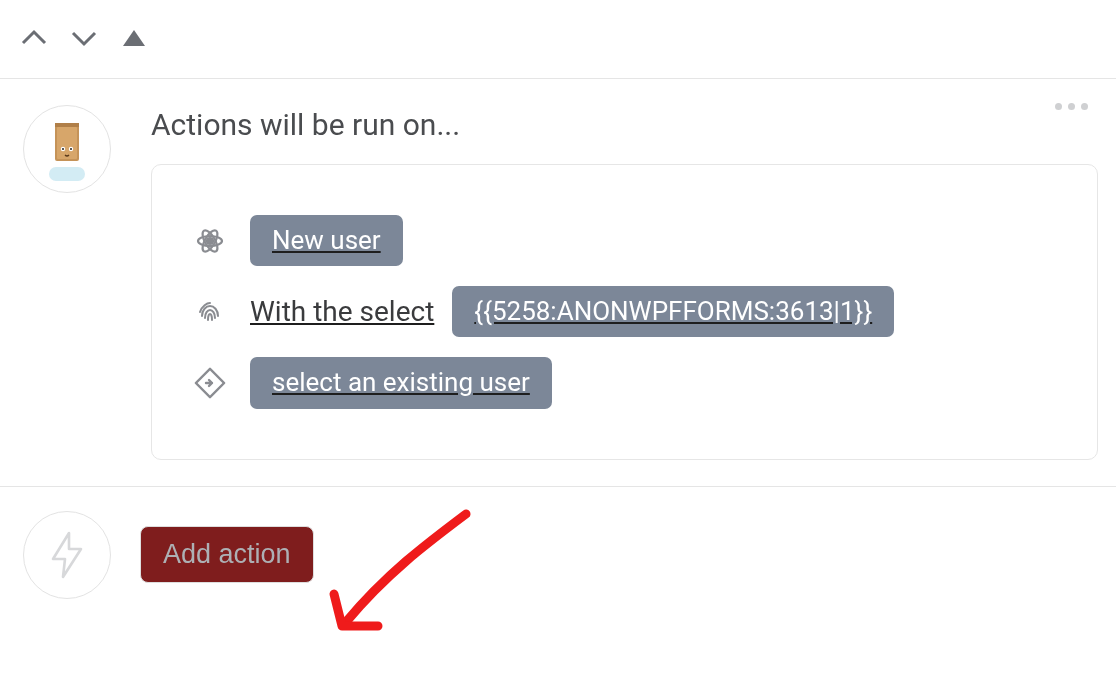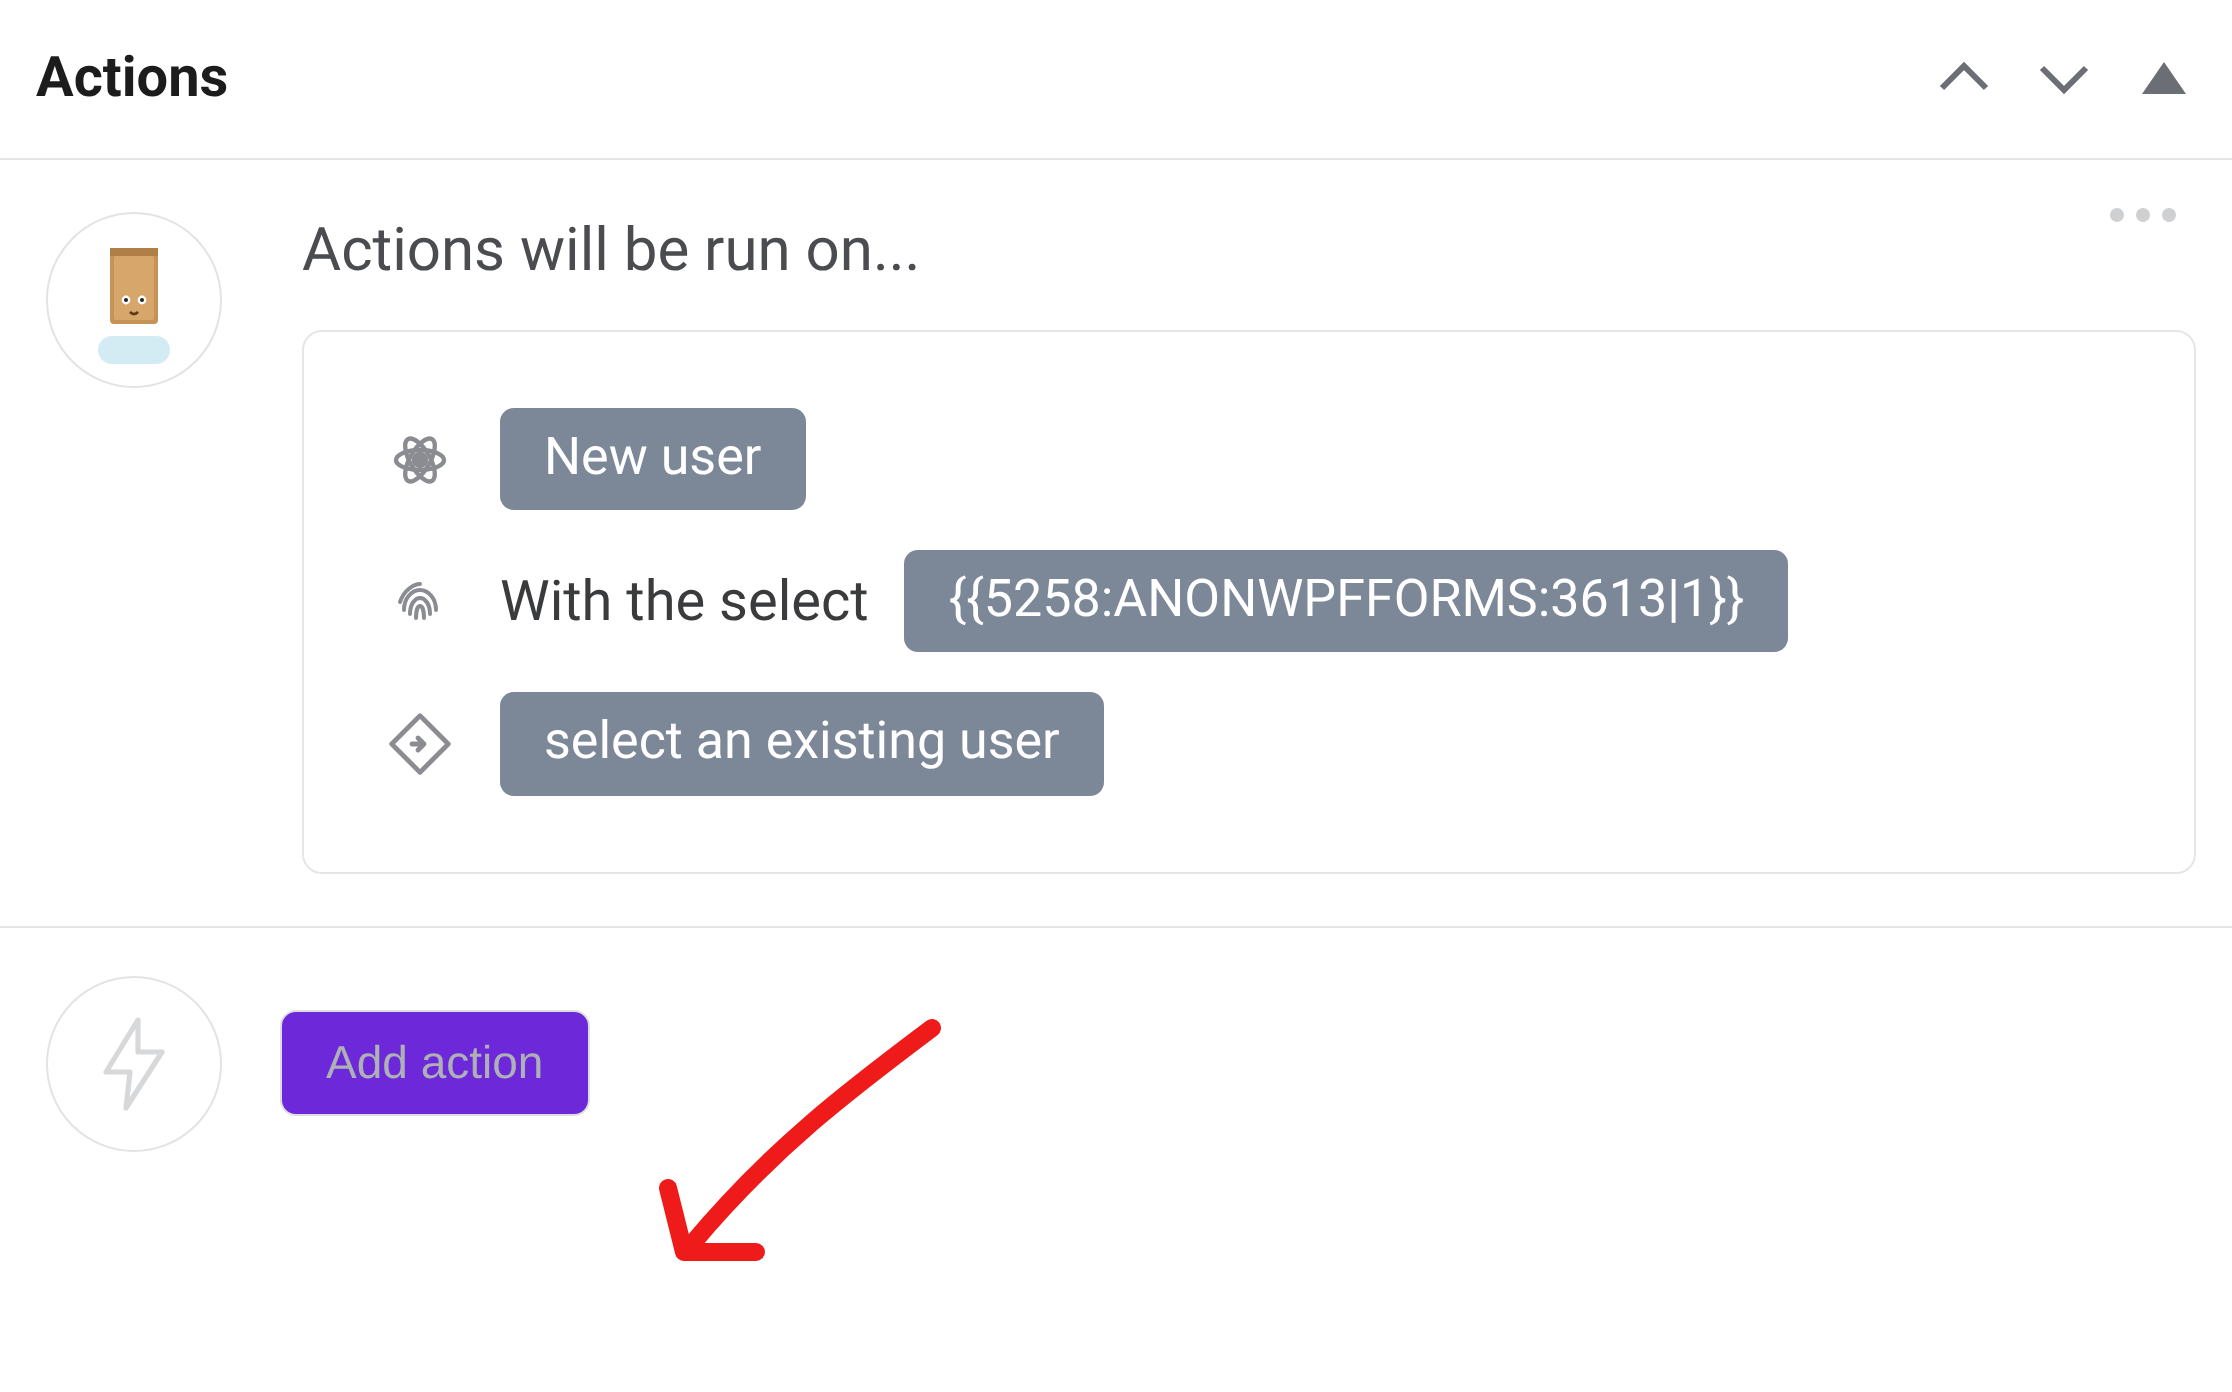--- a/index.html
+++ b/index.html
@@ -68,21 +68,22 @@
   .section-heading {
     font-size: 30px;
     font-weight: 400;
     color: #4a4c4f;
     margin: 2px 0 22px 0;
   }
 
   .rules-card {
     border: 1px solid #e6e6e6;
     border-radius: 10px;
-    padding: 28px 22px;
+    padding: 40px 22px;
+    text-decoration: underline;
   }
   .rule-row {
     display: flex;
     align-items: center;
     gap: 18px;
     padding: 10px 14px;
   }
   .rule-icon {
     width: 44px;
     display: flex; justify-content: center;
@@ -130,40 +131,39 @@
   .bolt-circle {
     width: 88px; height: 88px;
     border: 1px solid #e3e3e3;
     border-radius: 50%;
     display: flex; align-items: center; justify-content: center;
     color: #cfd0d2;
   }
   .add-btn {
     border: 1px solid #dedede;
     border-radius: 8px;
-    background: #6d28d9;
+    background: #7f1d1d;
     color: #adb0b4;
-    font-size: 23px;
+    font-size: 27px;
     padding: 12px 22px;
     cursor: pointer;
   }
 
   
   .arrow-annot {
     position: absolute;
     left: 316px;
     top: 504px;
     pointer-events: none;
   }
 </style>
 </head>
 <body>
 
 <div class="header">
-  <div class="header-title">Actions</div>
   <div class="header-controls">
     <div class="chevron">
       <svg width="26" height="18" viewBox="0 0 26 18">
           <polyline points="2,14 13,3 24,14"></polyline>
         </svg>
     </div>
     <div class="chevron">
       <svg width="26" height="18" viewBox="0 0 26 18">
           <polyline points="2,4 13,15 24,4"></polyline>
         </svg>

